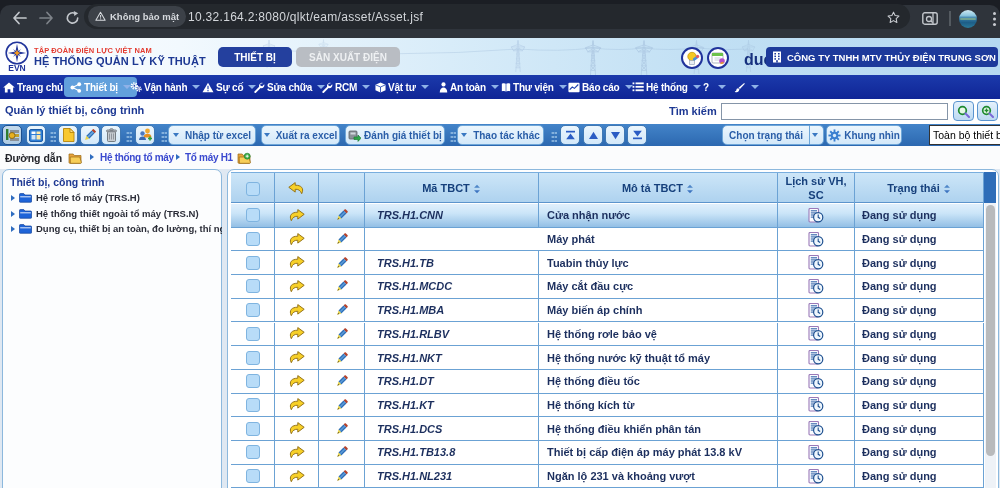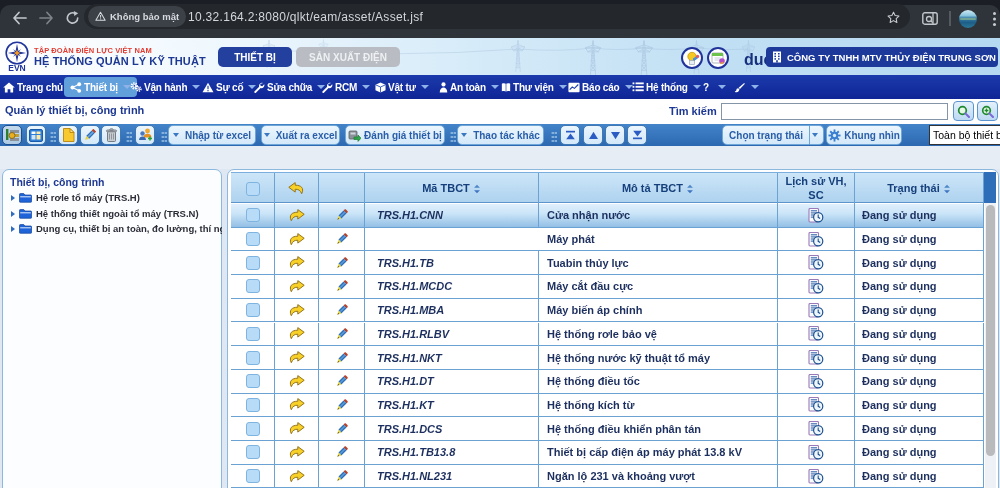--- a/index.html
+++ b/index.html
@@ -488,20 +488,37 @@
             <rect x="6" y="0.5" width="2" height="13" transform="rotate(-45 7 7)"></rect>
             <circle cx="7" cy="7" r="4"></circle>
           </g>
           <circle cx="7" cy="7" r="1.8" fill="#d8eafa"></circle>
         </svg>Khung nhìn</div>
 <div id="viewsel">Toàn bộ thiết bị<svg class="arr" width="9" height="9" viewBox="0 0 11 11">
           <path d="M1.5 3.5 L5.5 8 L9.5 3.5 Z" fill="#111"></path>
         </svg></div>
 </div>
 
+<div id="crumbs">
+  <div class="lbl">Đường dẫn</div>
+  <div class="abs" style="left:68px;top:4px"><svg width="14" height="12" viewBox="0 0 14 12">
+          <path d="M1 2 h4.2 l1.2 1.5 H13 v7 a0.8 0.8 0 0 1 -0.8 0.8 H1.8 A0.8 0.8 0 0 1 1 10.5 Z" fill="#e8a33d" stroke="#9a6a16" stroke-width="0.7"></path>
+          <path d="M2.2 5 h9.6 l1.6 5.5 a0.8 0.8 0 0 1 -0.8 0.8 H2.4 Z" fill="#f7ce58" stroke="#9a6a16" stroke-width="0.7"></path>
+        </svg></div>
+  <div class="carrow" style="left:90px"></div>
+  <div class="crumblink" style="left:100px">Hệ thống tổ máy</div>
+  <div class="carrow" style="left:176px"></div>
+  <div class="crumblink" style="left:185px">Tổ máy H1</div>
+  <div class="abs" style="left:237px;top:4px"><svg width="14" height="12" viewBox="0 0 14 12">
+          <path d="M1 2 h4.2 l1.2 1.5 H13 v7 a0.8 0.8 0 0 1 -0.8 0.8 H1.8 A0.8 0.8 0 0 1 1 10.5 Z" fill="#e8a33d" stroke="#9a6a16" stroke-width="0.7"></path>
+          <path d="M2.2 5 h9.6 l1.6 5.5 a0.8 0.8 0 0 1 -0.8 0.8 H2.4 Z" fill="#f7ce58" stroke="#9a6a16" stroke-width="0.7"></path>
+          <circle cx="10.2" cy="4.2" r="3" fill="#3fae49" stroke="#1d7a28" stroke-width="0.6"></circle>
+          <path d="M10.2 2.7 v3 M8.7 4.2 h3" stroke="#fff" stroke-width="0.9"></path>
+        </svg></div>
+</div>
 
 <div id="content">
   <div id="sidebar">
     <h3>Thiết bị, công trình</h3>
     <div class="titem" style="top:19.5px">
           <span class="tri"></span>
           <svg width="13" height="11" viewBox="0 0 15 12">
             <path d="M0.5 2.5 a1 1 0 0 1 1-1 h4 l1.4 1.6 h6.6 a1 1 0 0 1 1 1 v6.4 a1 1 0 0 1 -1 1 h-12 a1 1 0 0 1 -1-1 Z" fill="#1e64d8" stroke="#0d3f96" stroke-width="0.8"></path>
             <path d="M1.4 4.6 h12.2 v1.2 H1.4 Z" fill="#ffffff" opacity="0.85"></path>
           </svg>

